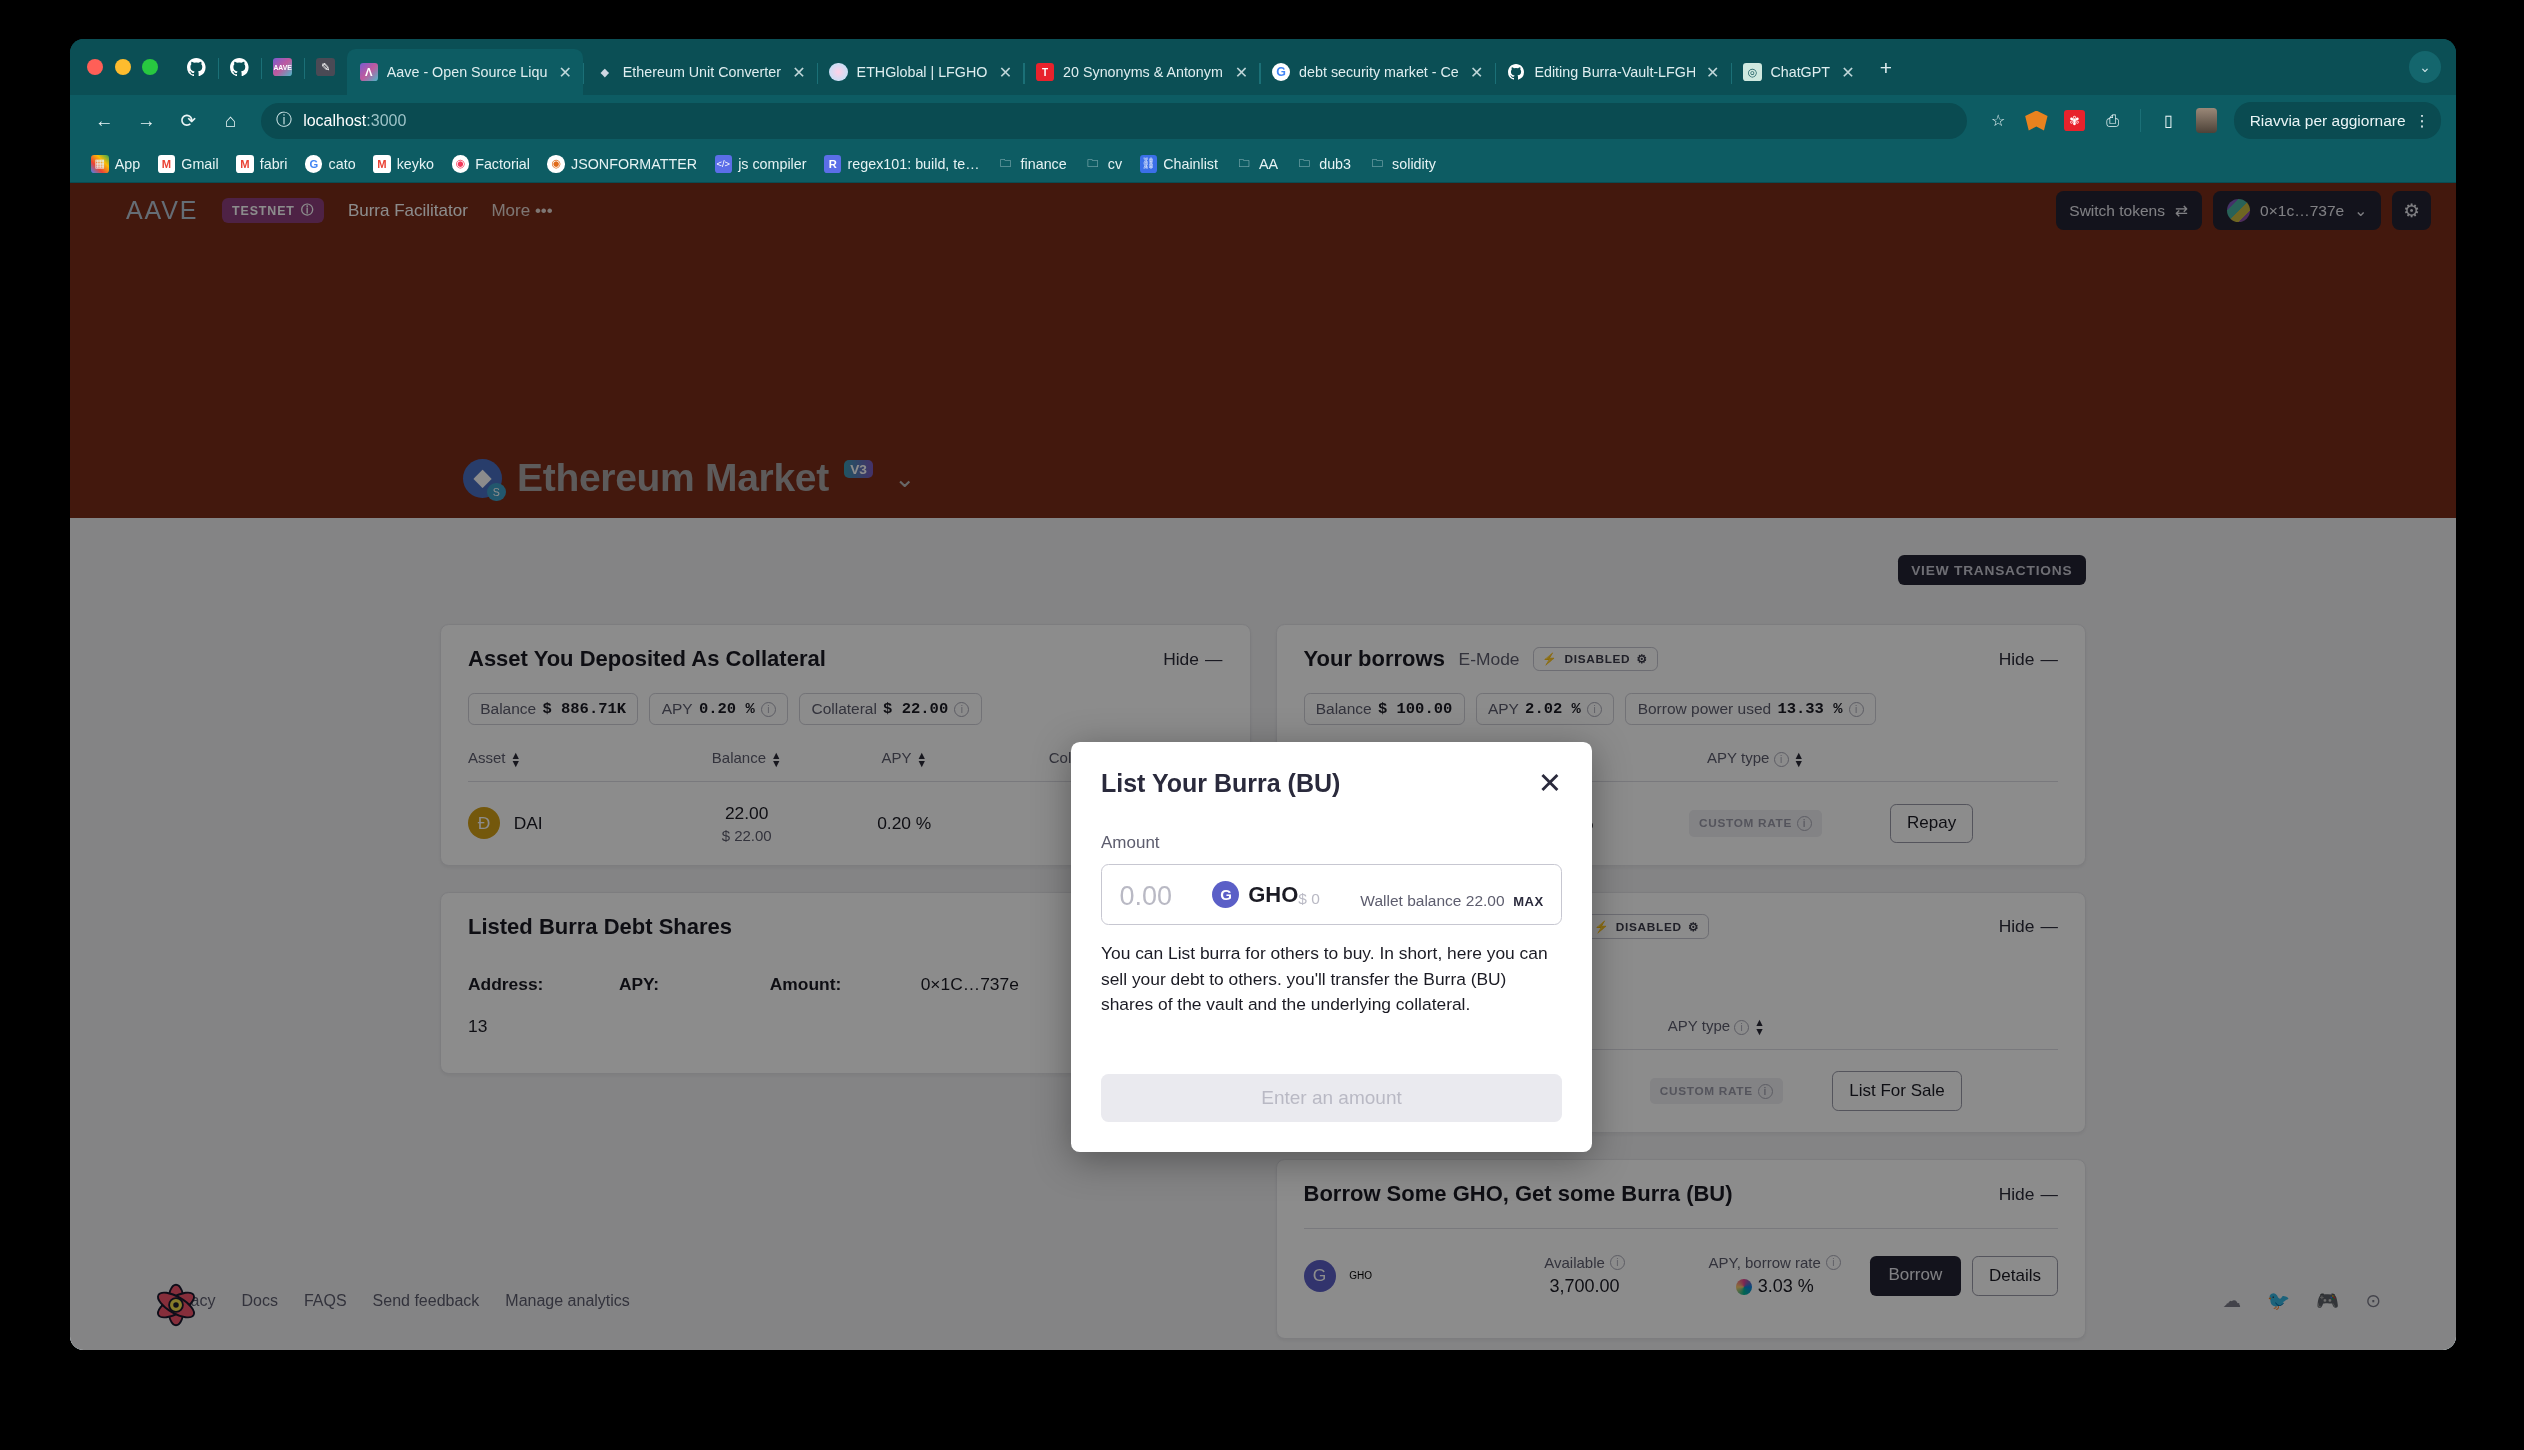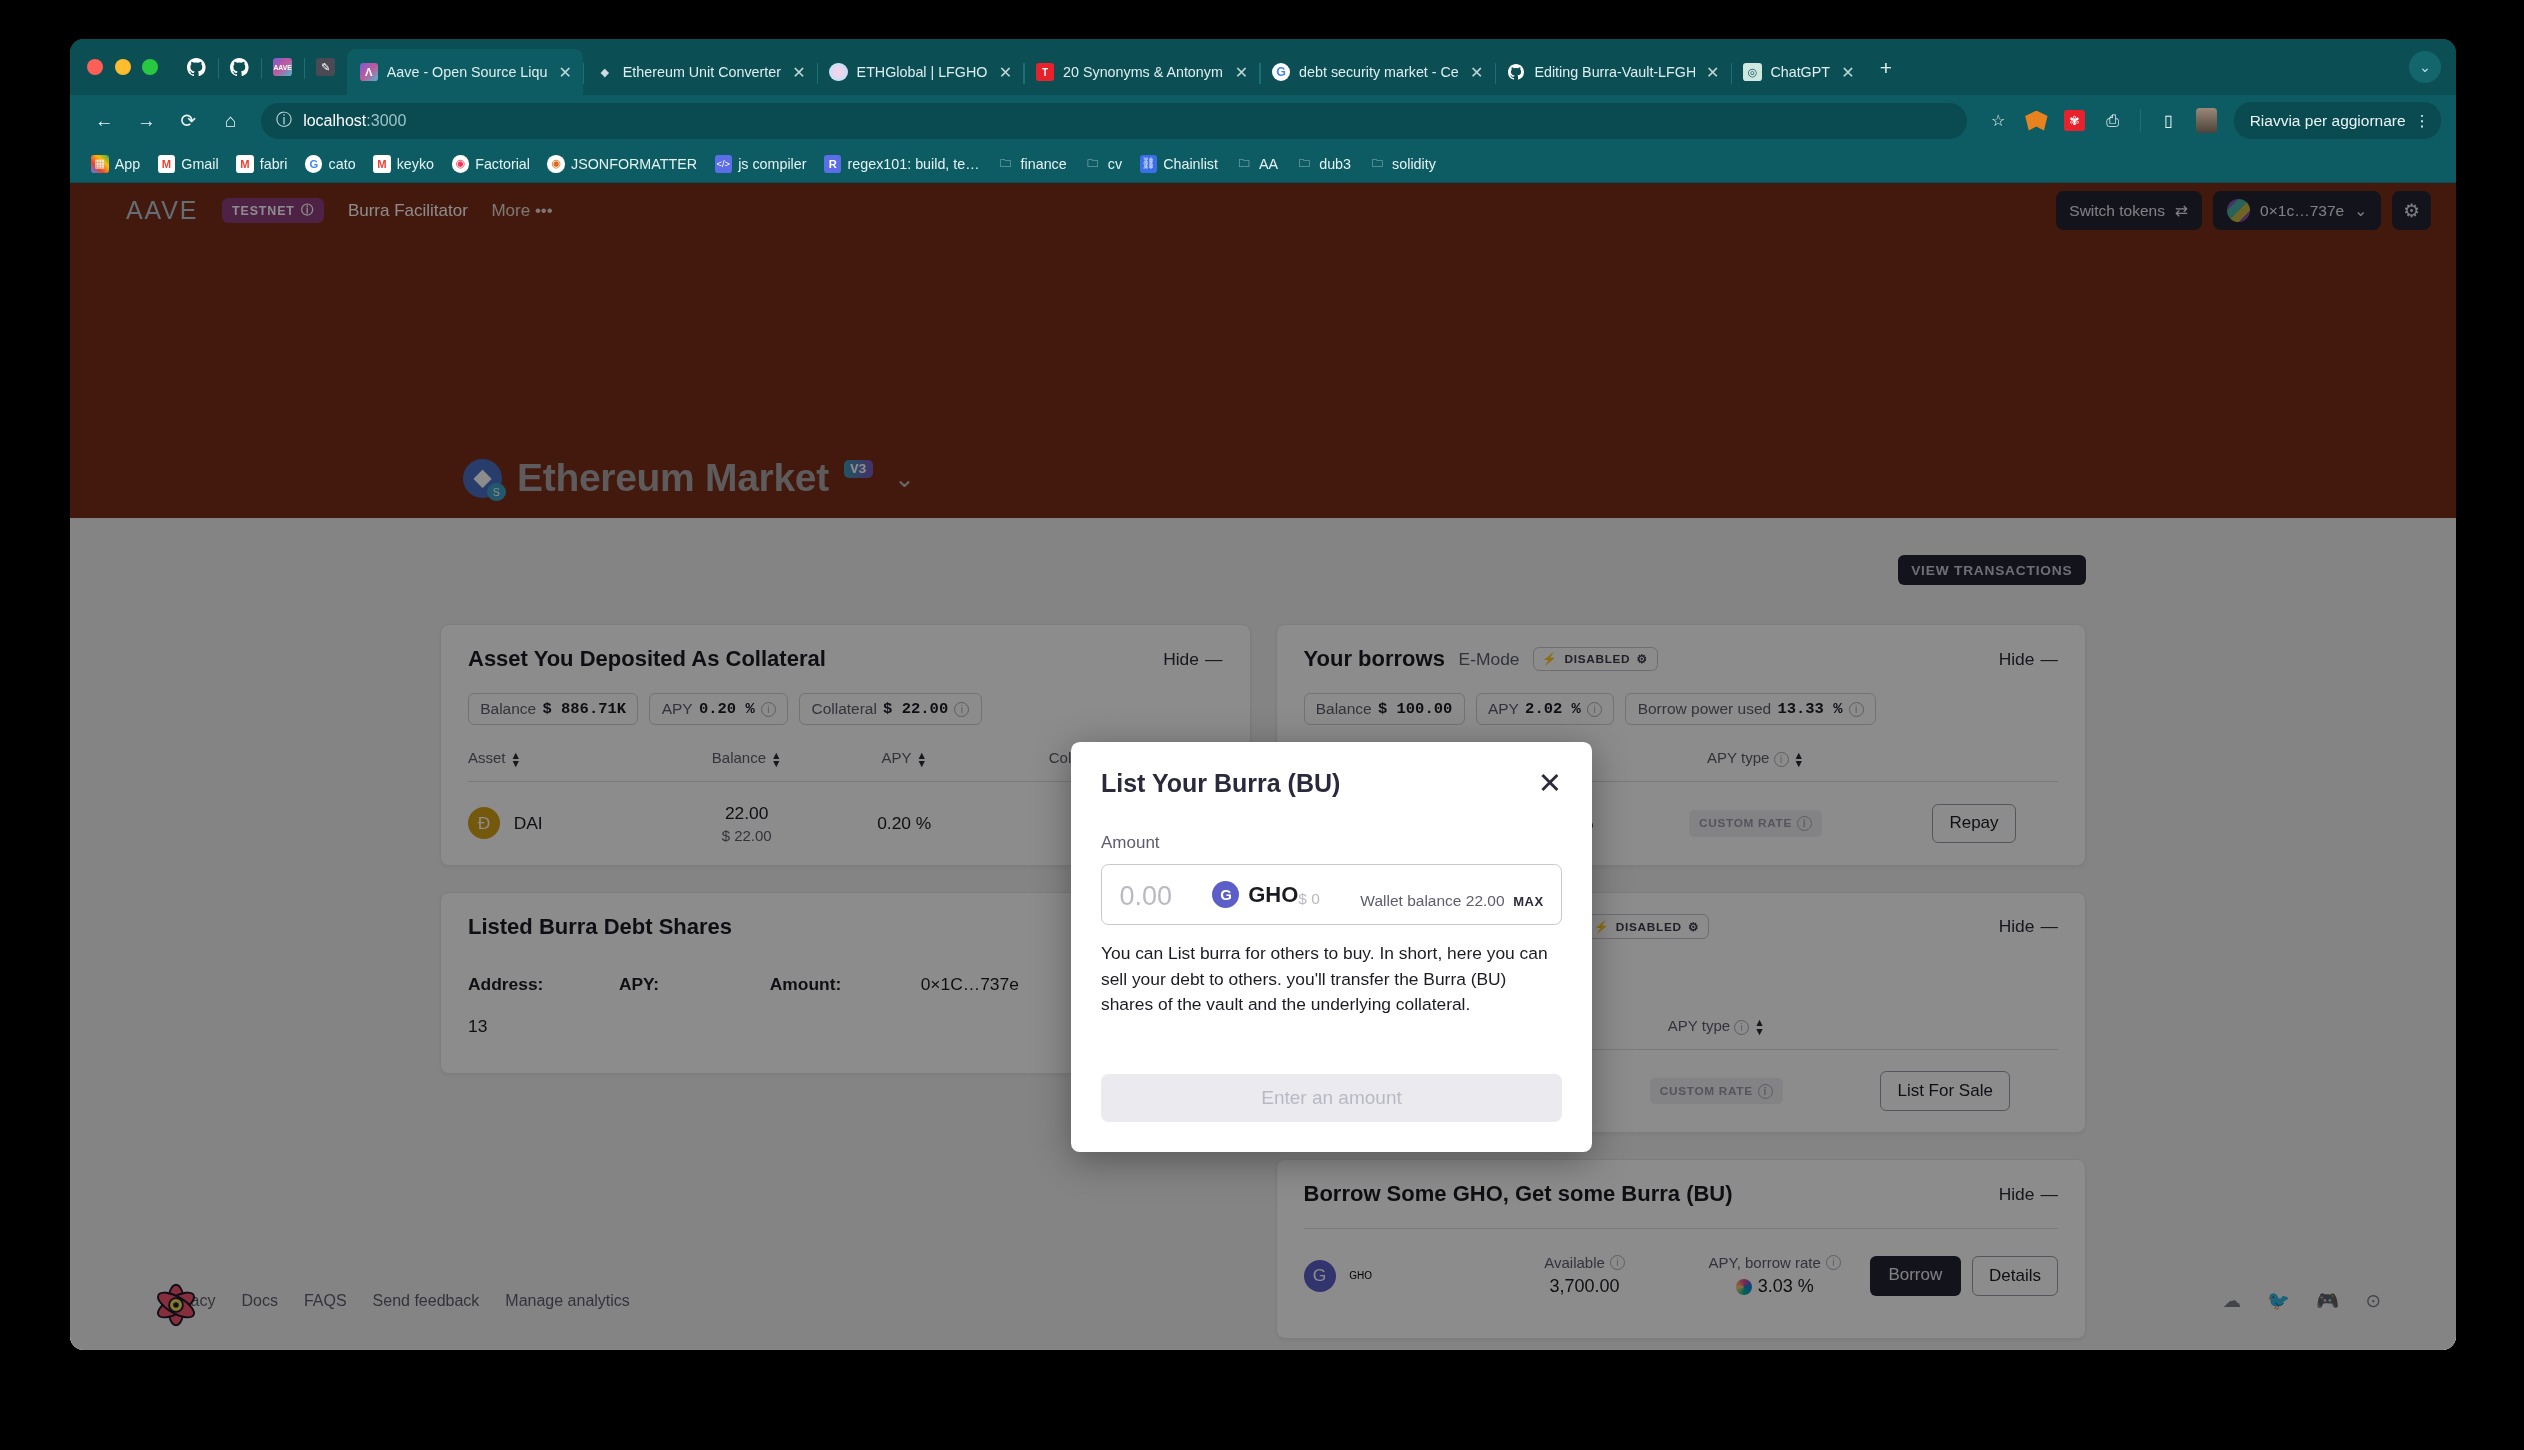--- a/index.html
+++ b/index.html
@@ -142,21 +142,21 @@
   .avatar-blockie{width:23.6px;height:23.6px;border-radius:50%;background:
      linear-gradient(135deg,#7d5bbe 25%,#4ab3a0 25% 50%,#c8b93e 50% 75%,#8d50a8 75%);}
   .gear-btn{width:39px;height:39px;border-radius:7.5px;background:#242433;display:flex;align-items:center;justify-content:center;color:#e9e9f0;font-size:18.6px;}
 
   
   #market-title-row{ position:absolute; left:0; top:273px; width:100%; display:flex; align-items:center; padding-left:393px; gap:15px; z-index:3;}
   #market-eth-icon{width:39px;height:39px;border-radius:50%;background:#4a6fc4;display:flex;align-items:center;justify-content:center;position:relative;}
   #market-eth-icon .eth{color:#fff;font-size:23.6px;line-height:1;}
   #market-eth-icon .sub{position:absolute;right:-3.7px;bottom:-3.7px;width:18.6px;height:18.6px;border-radius:50%;background:#3e9ec6;color:#fff;font-size:10.6px;display:flex;align-items:center;justify-content:center;}
   #market-title{font-size:39px;font-weight:700;color:#a9a6a6;letter-spacing:-0.3px;}
-  #market-v3{background:linear-gradient(90deg,#3a9bb5,#7d5bbe);color:#fff;font-size:13.7px;font-weight:700;border-radius:5px;padding:1.9px 6.2px;align-self:flex-start;margin-top:3.7px;font-family:Liberation Mono, monospace;}
+  #market-v3{background:linear-gradient(90deg,#3a9bb5,#7d5bbe);color:#fff;font-size:13.7px;font-weight:700;border-radius:5px;padding:1.9px 6.2px;align-self:flex-start;margin-top:3.7px;}
   #market-caret{color:#bdbcbc;font-size:25px;margin-left:6.2px;}
   #view-tx-btn{
     position:absolute; right:370px; top:372px; z-index:3;
     background:#242433;color:#c9c9d4;font-size:13.7px;font-weight:700;letter-spacing:0.8px;
     padding:7.5px 13.7px;border-radius:6.2px;
   }
 
   
   #columns{ position:absolute; left:0; top:441px; width:100%; padding: 0 370px; display:flex; gap:25px; z-index:2;}
   .col{ flex:1 1 0; display:flex; flex-direction:column; gap:26px;}
@@ -175,21 +175,21 @@
   .pill b{ color:#1b1b24; font-weight:700;font-family:Liberation Mono, monospace;}
   .info-i{ width:15px;height:15px;border-radius:50%;border:1.2px solid #a9a9b6;color:#a9a9b6;font-size:10px;display:inline-flex;align-items:center;justify-content:center;flex:0 0 auto;}
   table.tbl{ width:100%; border-collapse:collapse; margin-top:23.6px;}
   table.tbl th{
     font-size:15px; color:#5d5d6e; font-weight:400; padding-bottom:13.7px; text-align:center; white-space:nowrap;
   }
   table.tbl th.left{ text-align:left; }
   table.tbl thead tr{ border-bottom:1.2px solid #dcdce3; }
   table.tbl td{ padding: 21px 0; font-size:17.4px; color:#1b1b24; text-align:center; }
   table.tbl td.left{ text-align:left; }
-  table.tbl td.right{ text-align:center; }
+  table.tbl td.right{ text-align:left; }
   .sortarrows{ display:inline-block; margin-left:5px; font-size:10.6px; line-height:.8; color:#2b2b38; vertical-align:middle;}
   .asset-cell{ display:flex; align-items:center; gap:13.7px;}
   .coin{ width:32px;height:32px;border-radius:50%; display:flex;align-items:center;justify-content:center;color:#fff;font-size:17.4px;flex:0 0 32px;}
   .coin.dai{ background:#d4a017; }
   .coin.gho{ background:#5b5fc7; }
   .sub-amt{ font-size:15px; color:#5d5d6e; margin-top:2.5px;}
   .switch{ width:46px;height:23.6px;border-radius:11.8px;background:#1f8a3b;position:relative;display:inline-block;}
   .switch::after{content:"";position:absolute;right:2.5px;top:2.5px;width:18.6px;height:18.6px;border-radius:50%;background:#cfcfd8;}
   .btn-outline{ border:1.2px solid #9a9aa8; border-radius:6.2px; padding:8.7px 16px; font-size:17px; color:#1b1b24; background:#fff; display:inline-block;}
   .btn-dark{ background:#242433; color:#e9e9f0; border-radius:6.2px; padding:8.7px 18.6px; font-size:17px; display:inline-block;}

